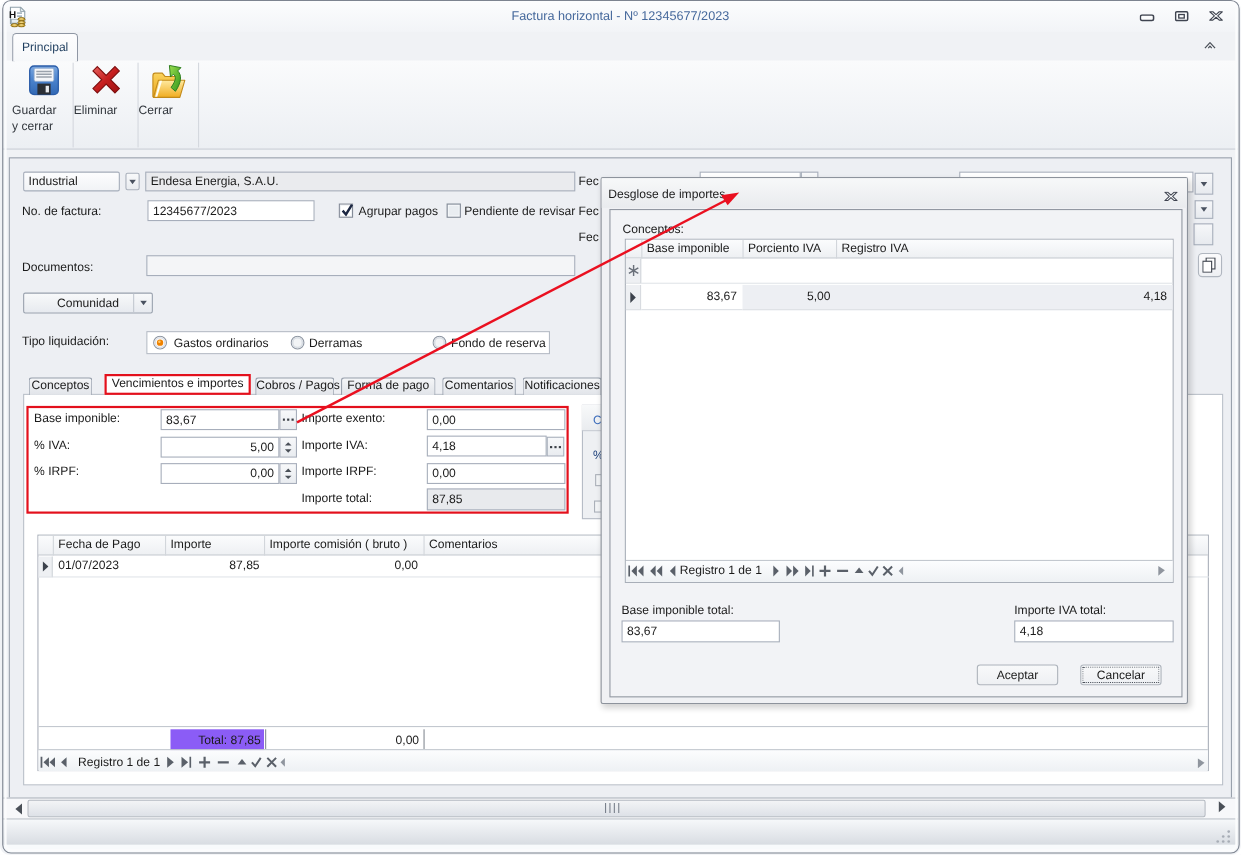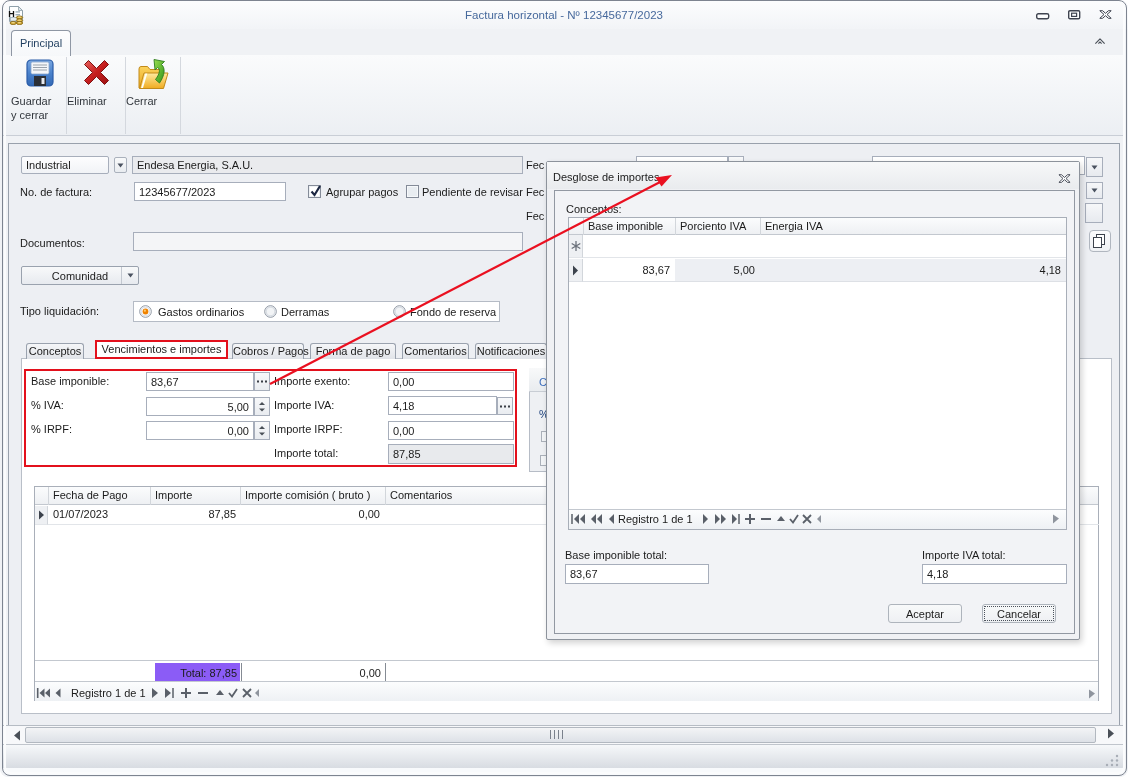--- a/index.html
+++ b/index.html
@@ -334,21 +334,21 @@
     </svg>
 <div class="abs" style="left:554px;top:190px;width:521px;height:444px;background:#f2f3f6;border:1px solid #9298a2;z-index:11"></div>
 <div class="lbl" style="left:566px;top:204px;z-index:12">Conceptos:</div>
 <div class="abs" style="left:568px;top:217px;width:499px;height:313px;background:#fff;border:1px solid #a8aeb8;z-index:11"></div>
 <div class="abs gridhead" style="left:569px;top:218px;width:497px;height:17px;border-bottom:1px solid #c3c8cf;z-index:11"></div>
 <div class="abs" style="left:583px;top:218px;width:1px;height:17px;background:#d2d6db;z-index:12"></div>
 <div class="abs" style="left:675px;top:218px;width:1px;height:17px;background:#d2d6db;z-index:12"></div>
 <div class="abs" style="left:760px;top:218px;width:1px;height:17px;background:#d2d6db;z-index:12"></div>
 <div class="lbl" style="left:588px;top:221px;z-index:12">Base imponible</div>
 <div class="lbl" style="left:680px;top:221px;z-index:12">Porciento IVA</div>
-<div class="lbl" style="left:765px;top:221px;z-index:12">Energia IVA</div>
+<div class="lbl" style="left:765px;top:221px;z-index:12">Registro IVA</div>
 
 <div class="abs" style="left:569px;top:235px;width:14px;height:23px;background:#eef0f3;border-right:1px solid #d2d6db;border-bottom:1px solid #e2e5e9;z-index:11"></div>
 <svg class="abs" style="left:571px;top:241px;z-index:12" width="10" height="10">
       <path d="M5 0 L5 10 M0.7 2.5 L9.3 7.5 M9.3 2.5 L0.7 7.5" stroke="#6a707a" stroke-width="1.3"></path>
     </svg>
 <div class="abs" style="left:583px;top:235px;width:483px;height:23px;border-bottom:1px solid #e2e5e9;z-index:11"></div>
 
 <div class="abs" style="left:569px;top:259px;width:14px;height:23px;background:#eef0f3;border-right:1px solid #d2d6db;border-bottom:1px solid #dde0e5;z-index:11"></div>
 <svg class="abs" style="left:572px;top:265px;z-index:12" width="7" height="11">
       <path d="M1 0.5 L6 5.5 L1 10.5 Z" fill="#3c424c"></path>

